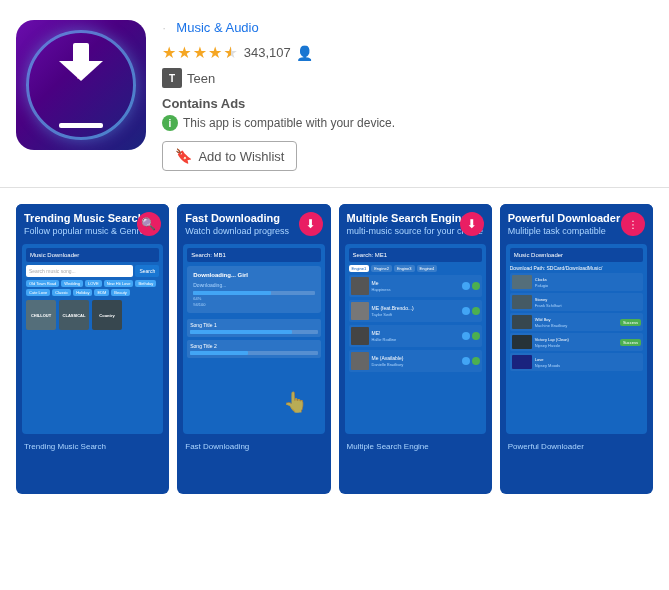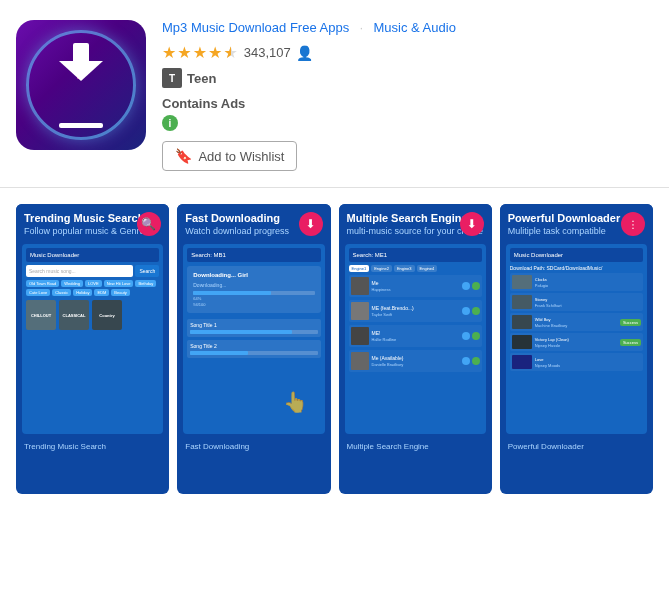--- a/index.html
+++ b/index.html
@@ -139,21 +139,20 @@
       font-weight: bold;
       display: flex;
       align-items: center;
       justify-content: center;
       border-radius: 2px;
     }
 
     .teen-label {
       font-size: 13px;
       color: #555;
-      font-weight: bold;
     }
 
     .contains-ads {
       font-size: 13px;
       color: #555;
       font-weight: bold;
       margin-bottom: 4px;
     }
 
     .compatibility {
@@ -544,21 +543,20 @@
         <div style="width:16px; height:22px; background:white; border-radius:2px; position:absolute; top:0; left:50%; transform:translateX(-50%);"></div>
         <div style="position:absolute; top:18px; width:0; height:0; border-left:22px solid transparent; border-right:22px solid transparent; border-top:20px solid white;"></div>
       </div>
       <div class="download-line" style="margin-top:28px;"></div>
     </div>
   </div>
 
   <div class="app-info">
 
     <div class="app-meta">
-      <a class="app-category-link">Mp3 Music Download Free Apps</a>
       <span class="category-separator">·</span>
       <a class="app-category-link">Music &amp; Audio</a>
     </div>
 
     <div class="rating-section">
       <div class="stars">
         <span class="star">★</span>
         <span class="star">★</span>
         <span class="star">★</span>
         <span class="star">★</span>
@@ -572,20 +570,21 @@
 
     <div class="age-rating">
       <div class="teen-icon">T</div>
       <span class="teen-label">Teen</span>
     </div>
 
     <div class="contains-ads">Contains Ads</div>
 
     <div class="compatibility">
       <div class="info-icon">i</div>
+      <span>This app is compatible with your device.</span>
     </div>
 
     <div class="action-row">
       <button class="wishlist-btn">
         <span class="wishlist-icon">🔖</span>
         <span>Add to Wishlist</span>
       </button>
     </div>
   </div>
 </div>

